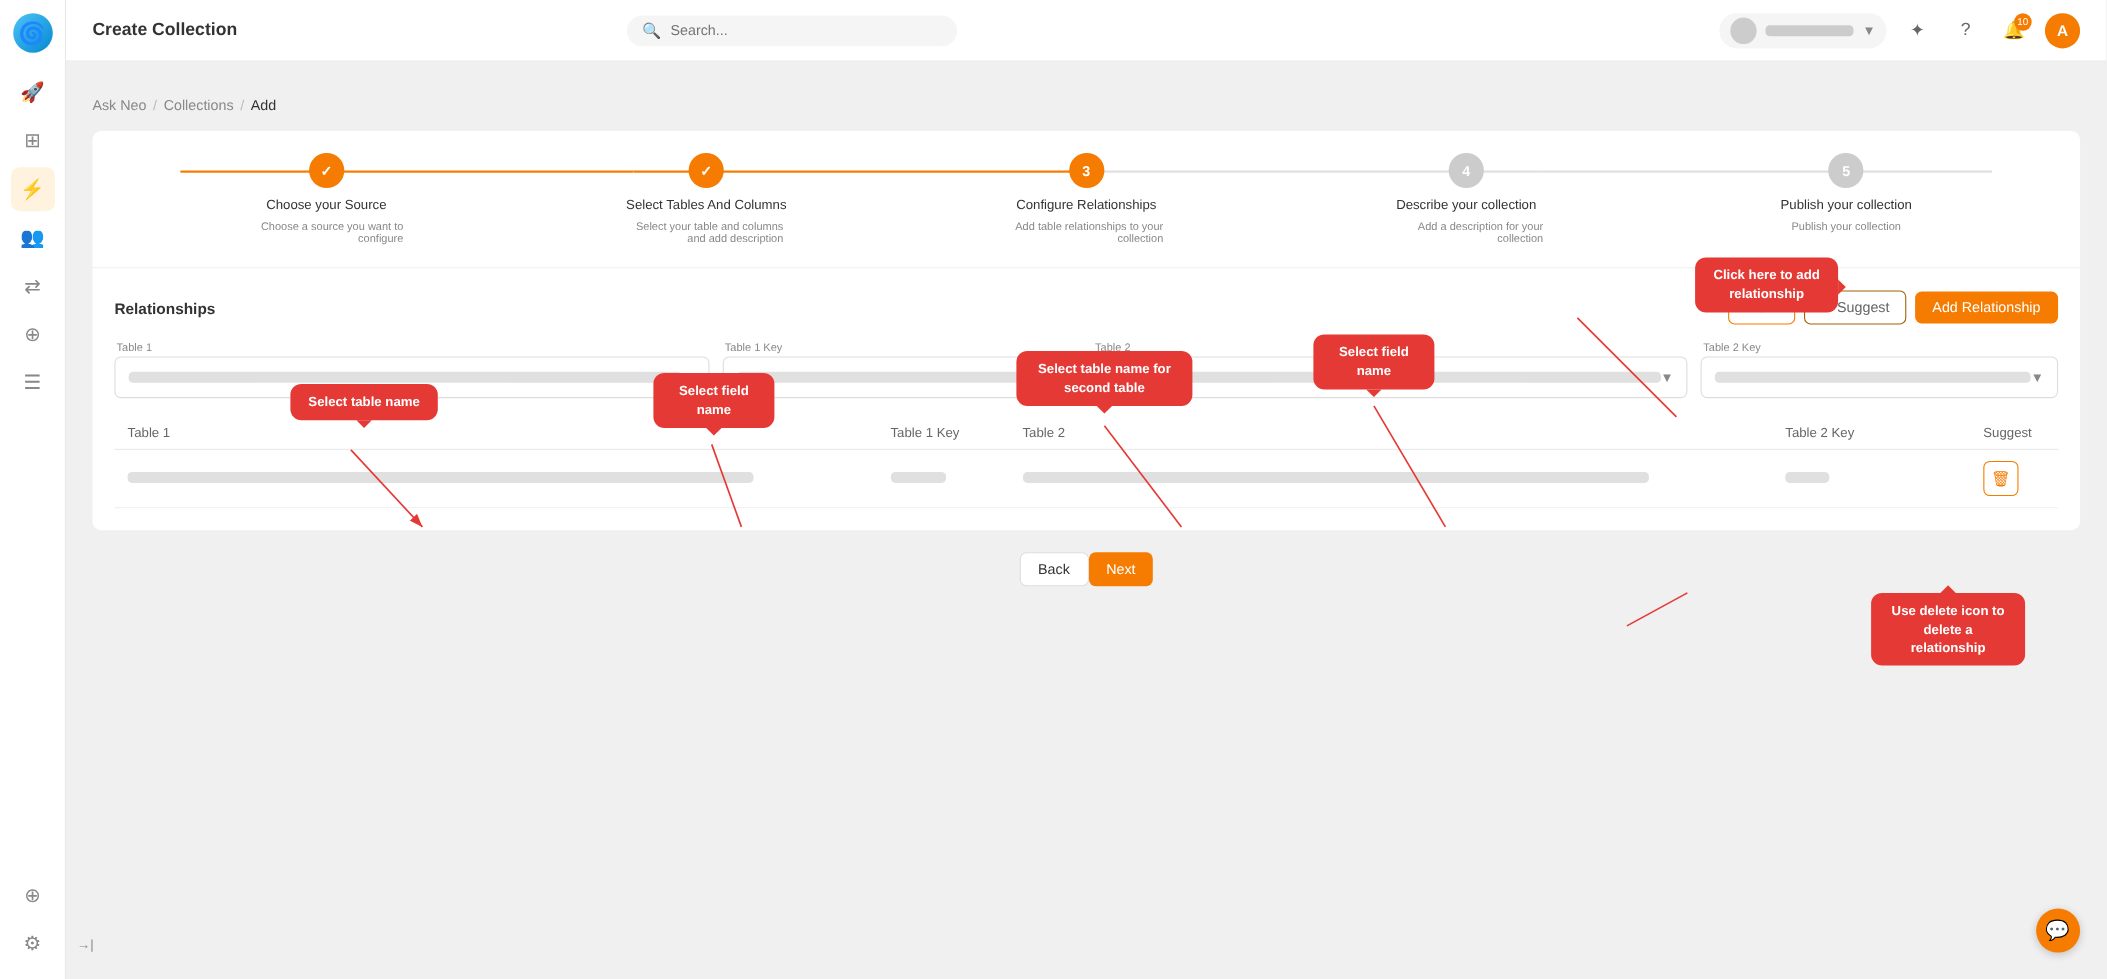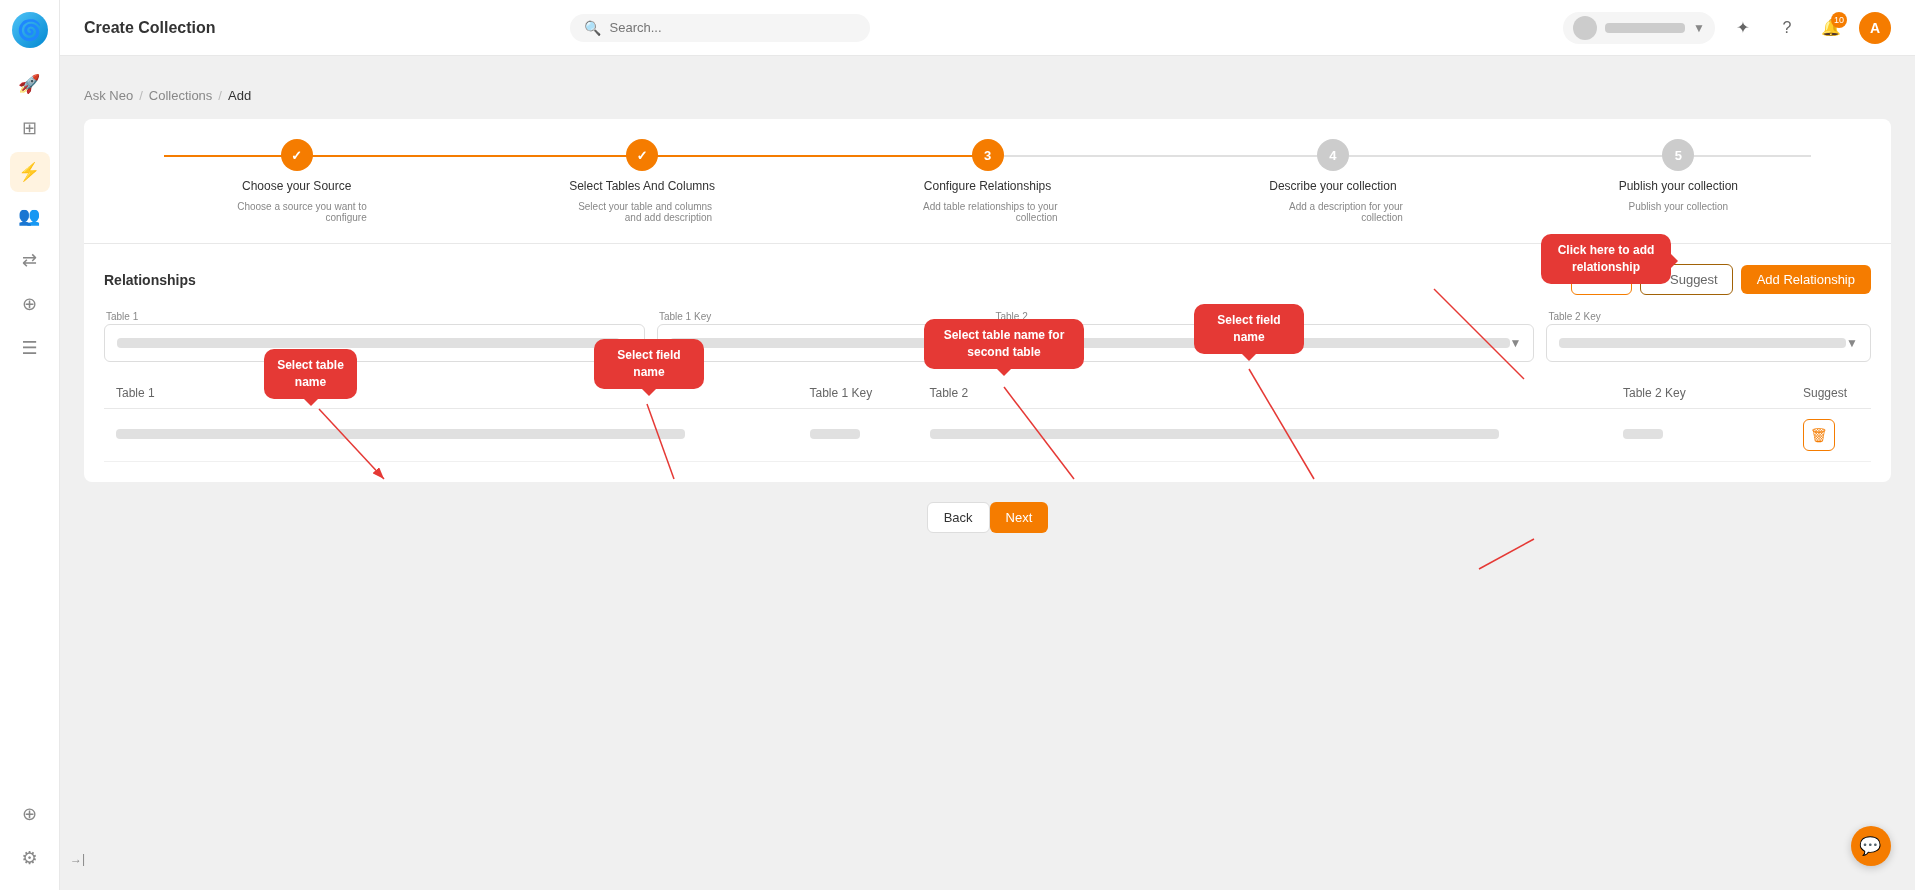--- a/index.html
+++ b/index.html
@@ -590,40 +590,44 @@
               </td>
               <td>
                 <div class="delete-btn">🗑</div>
               </td>
             </tr>
           </tbody>
         </table>
 
       </div>
 
-      <div class="tooltip-bubble tooltip-arrow-down" style="left:180px;top:230px;width:93px;">
+      <div class="tooltip-bubble tooltip-arrow-down" style="left:180px;top:230px;width:134px;">
         <span>Select table name</span>
       </div>
 
       <div class="tooltip-bubble tooltip-arrow-down" style="left:510px;top:220px;width:110px;">
         <span>Select field name</span>
       </div>
 
       <div class="tooltip-bubble tooltip-arrow-down" style="left:840px;top:200px;width:160px;">
         <span>Select table name for second table</span>
       </div>
 
       <div class="tooltip-bubble tooltip-arrow-down" style="left:1110px;top:185px;width:110px;">
         <span>Select field name</span>
       </div>
 
       <div class="tooltip-bubble tooltip-arrow-right-top" style="right:220px;top:115px;width:130px;padding:8px 10px;">
         <span>Click here to add relationship</span>
       </div>
 
+      <div class="tooltip-bubble" style="right:50px;top:420px;width:140px;">
+        <div style="position:absolute;top:-14px;left:50%;transform:translateX(-50%);border:7px solid transparent;border-bottom-color:#e53935;"></div>
+        <span>Use delete icon to delete a relationship</span>
+      </div>
 
       <svg class="tooltip-arrows-svg" style="position:absolute;top:0;left:0;width:100%;height:600px;pointer-events:none;z-index:98;">
 
         <line x1="235" y1="290" x2="300" y2="360" stroke="#e53935" stroke-width="1.5" marker-end="url(#arrowhead)"></line>
 
         <line x1="563" y1="285" x2="590" y2="360" stroke="#e53935" stroke-width="1.5"></line>
 
         <line x1="920" y1="268" x2="990" y2="360" stroke="#e53935" stroke-width="1.5"></line>
 
         <line x1="1165" y1="250" x2="1230" y2="360" stroke="#e53935" stroke-width="1.5"></line>

